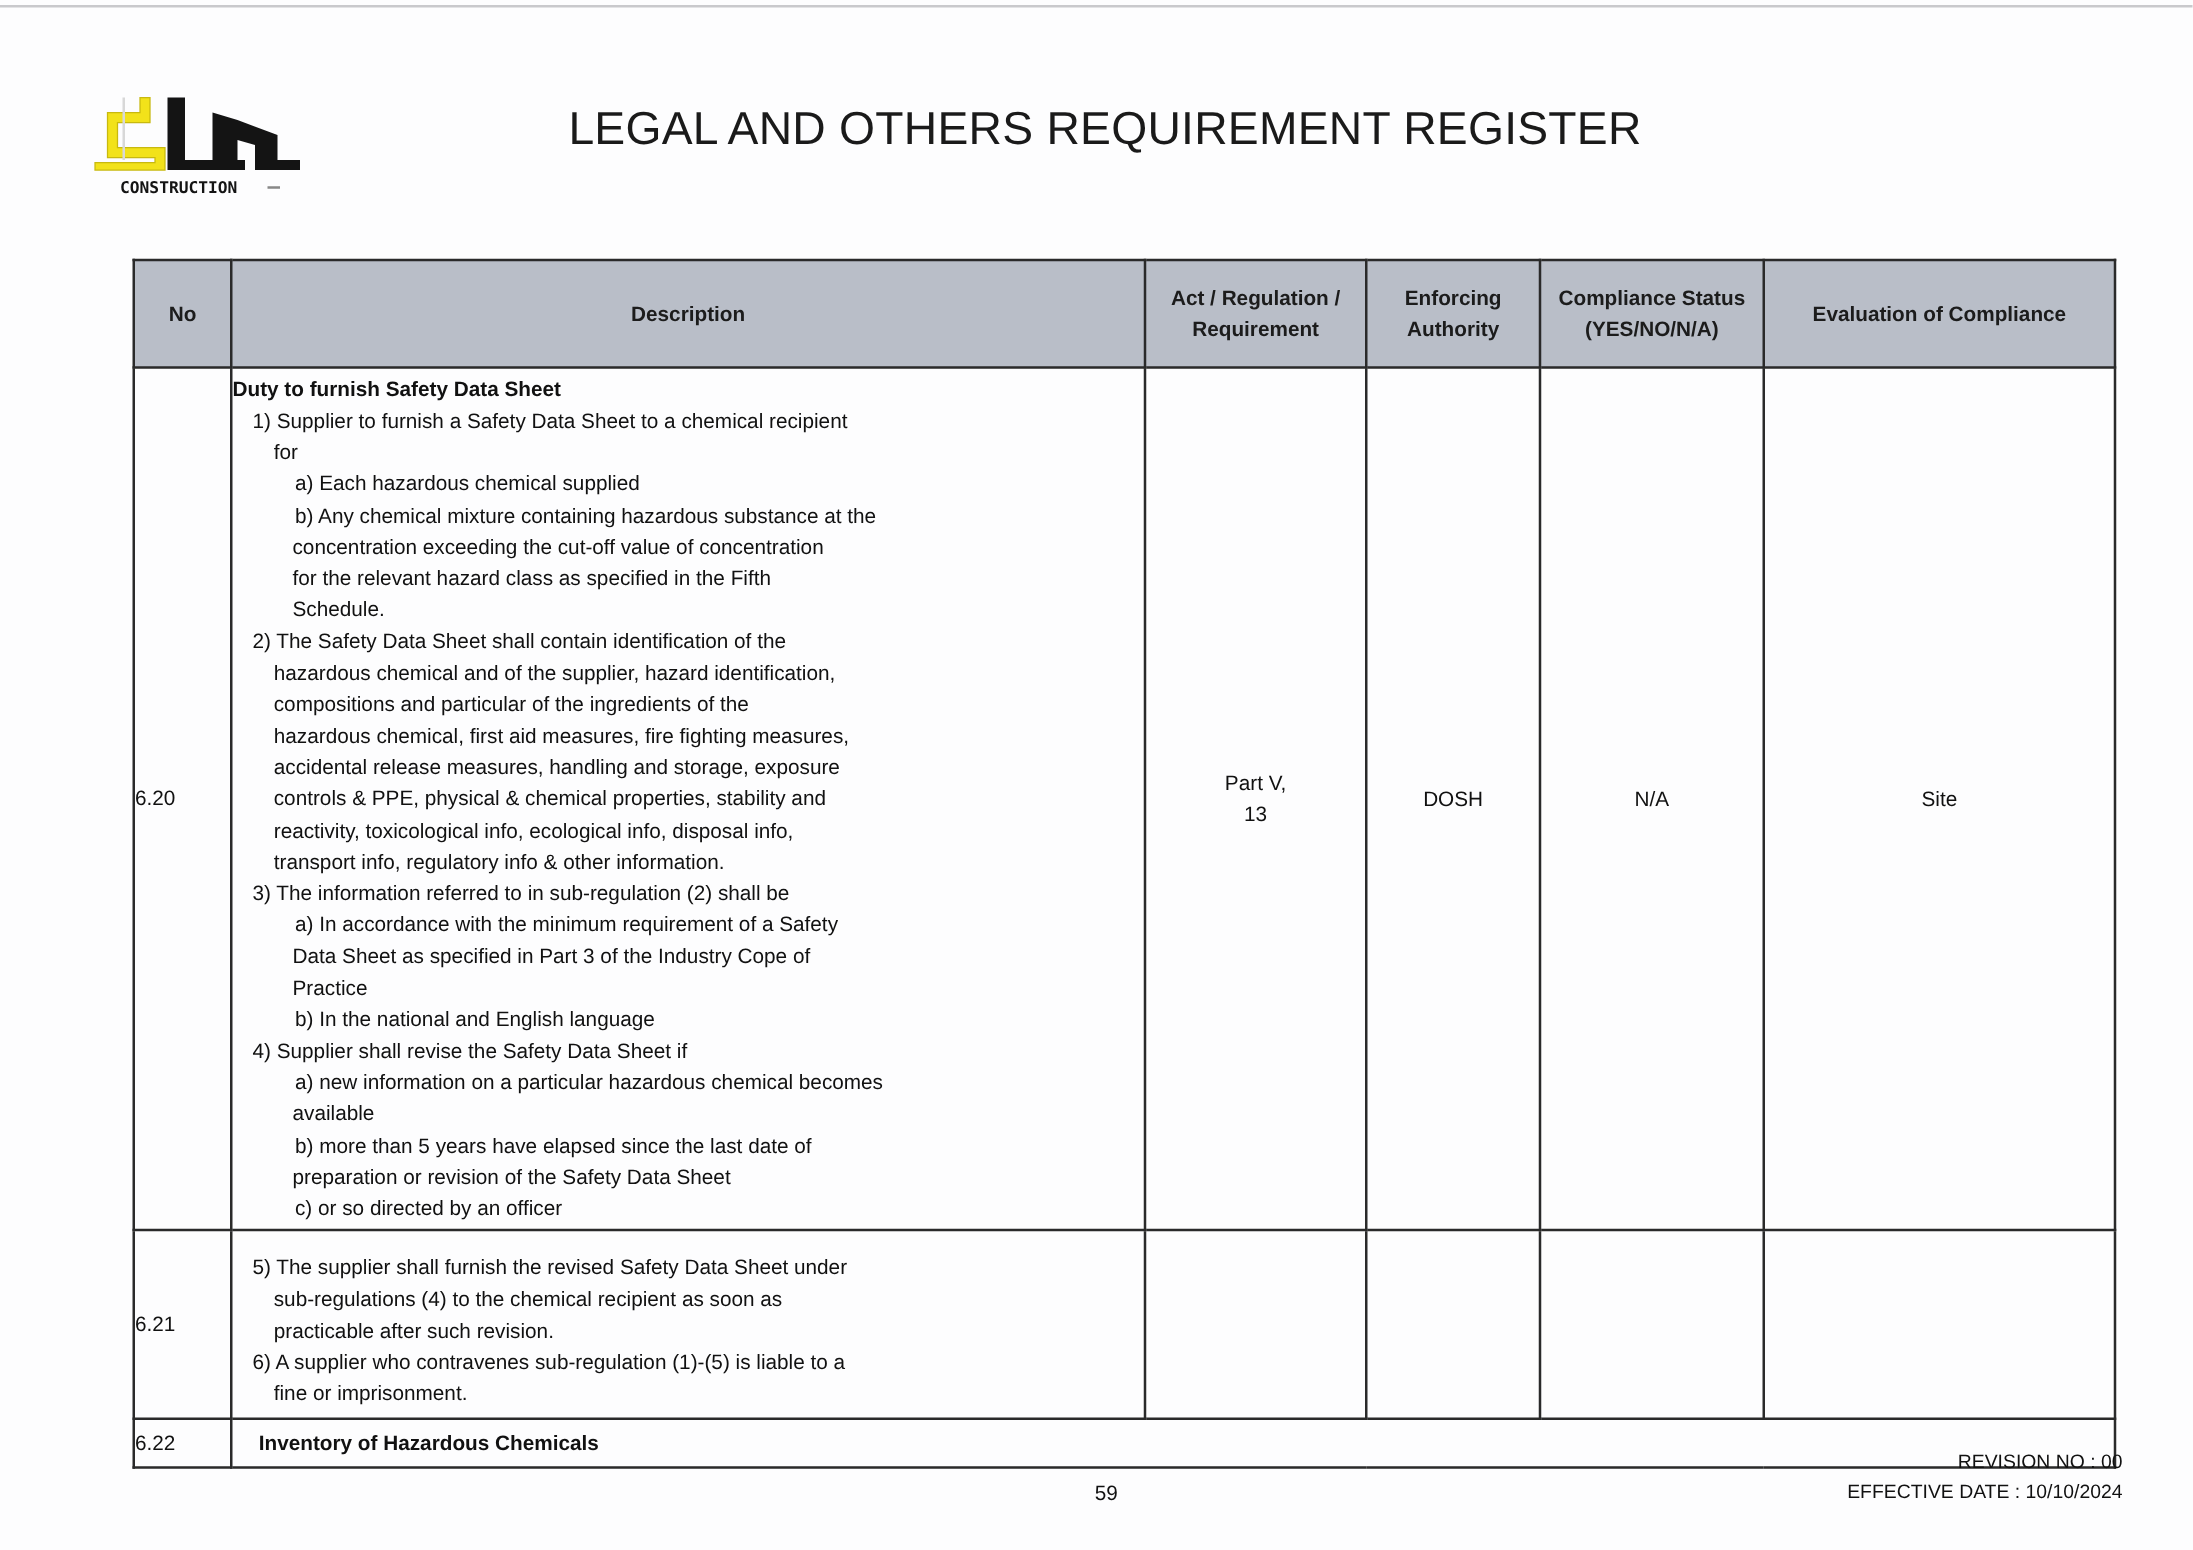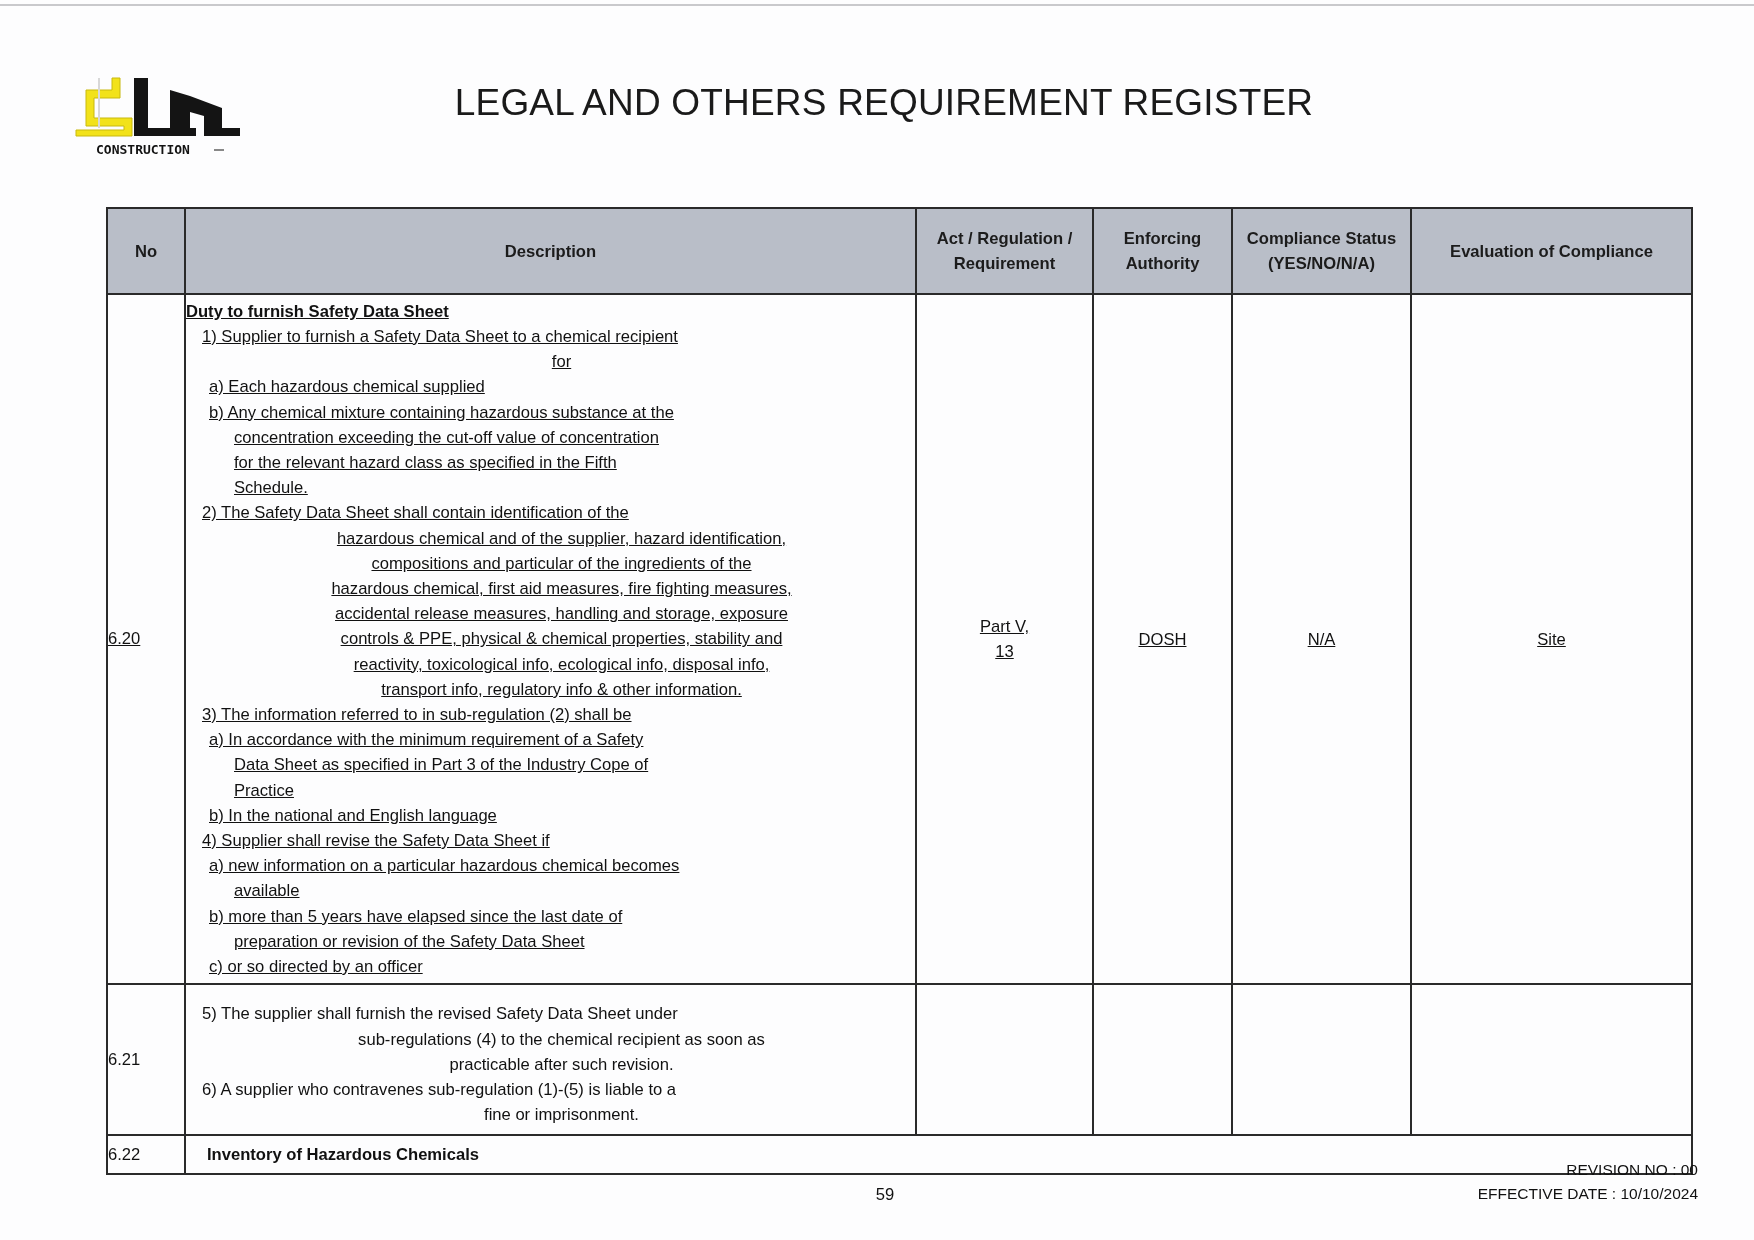--- a/index.html
+++ b/index.html
@@ -23,24 +23,24 @@
     table.reg td, table.reg th { border: 2px solid #2a2a2a; padding: 0; vertical-align: middle; }
     table.reg th {
       background: #b9bec8; font-weight: bold; font-size: 16.6px; line-height: 25px;
       text-align: center; height: 84px; color: #1c1c1c;
     }
     td.no { text-align: left; }
     td.center { text-align: center; line-height: 25px; }
     td.desc { padding: 8px 6px 6px 4px; vertical-align: top; line-height: 25.2px; }
     .d-head { font-weight: bold; }
     .l1 { padding-left: 16px; text-indent: 0; }
-    .l1c { padding-left: 22px; text-align: center; }
-    .l2 { padding-left: 23px; }
+    .l1c { padding-left: 33px; }
+    .l2 { padding-left: 50px; }
     .l2c { padding-left: 48px; }
-    tr.r620 td { height: 688px; text-decoration: underline; }
+    tr.r620 td { height: 688px; }
     tr.r621 td { height: 139px; }
     tr.r621 td.desc { padding-top: 10px; vertical-align: middle; }
     tr.r622 td { height: 33px; }
     tr.r622 td.desc { padding: 2px 21px; vertical-align: middle; border-radius: 19px; }
     .footer-page { position: absolute; left: 860px; top: 1185px; width: 50px; text-align: center; font-size: 16.6px; }
     .footer-right { position: absolute; right: 56px; top: 1158px; text-align: right; font-size: 15.5px; line-height: 24px; }
   </style>
 </head>
 <body>
 

